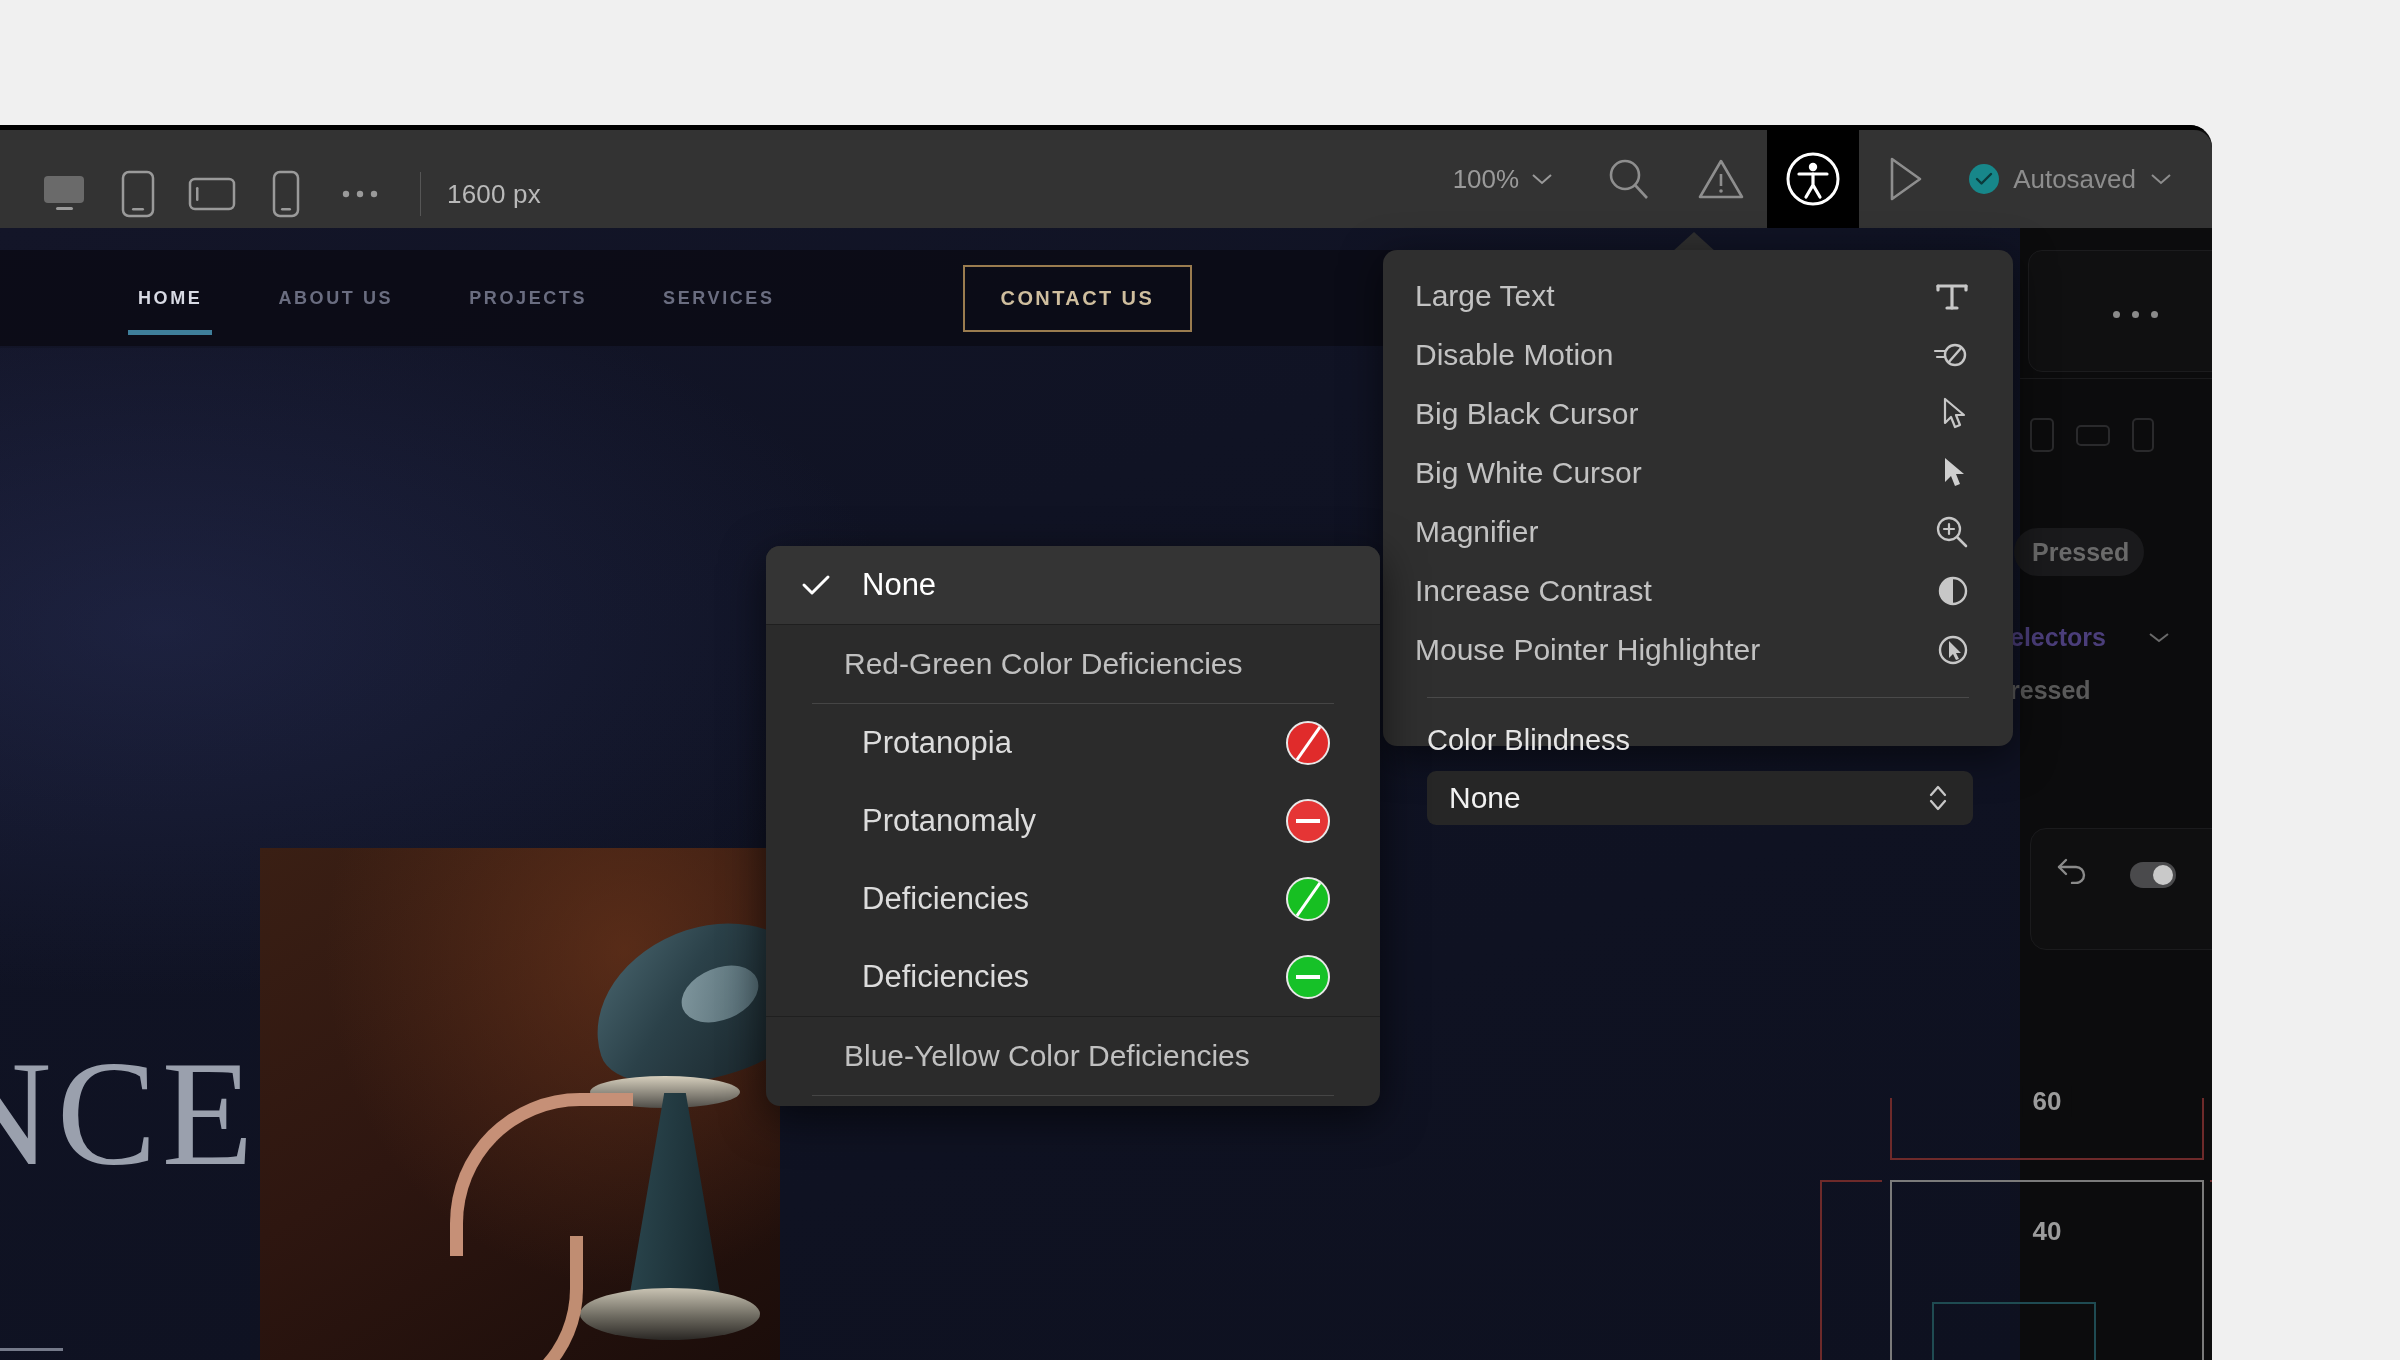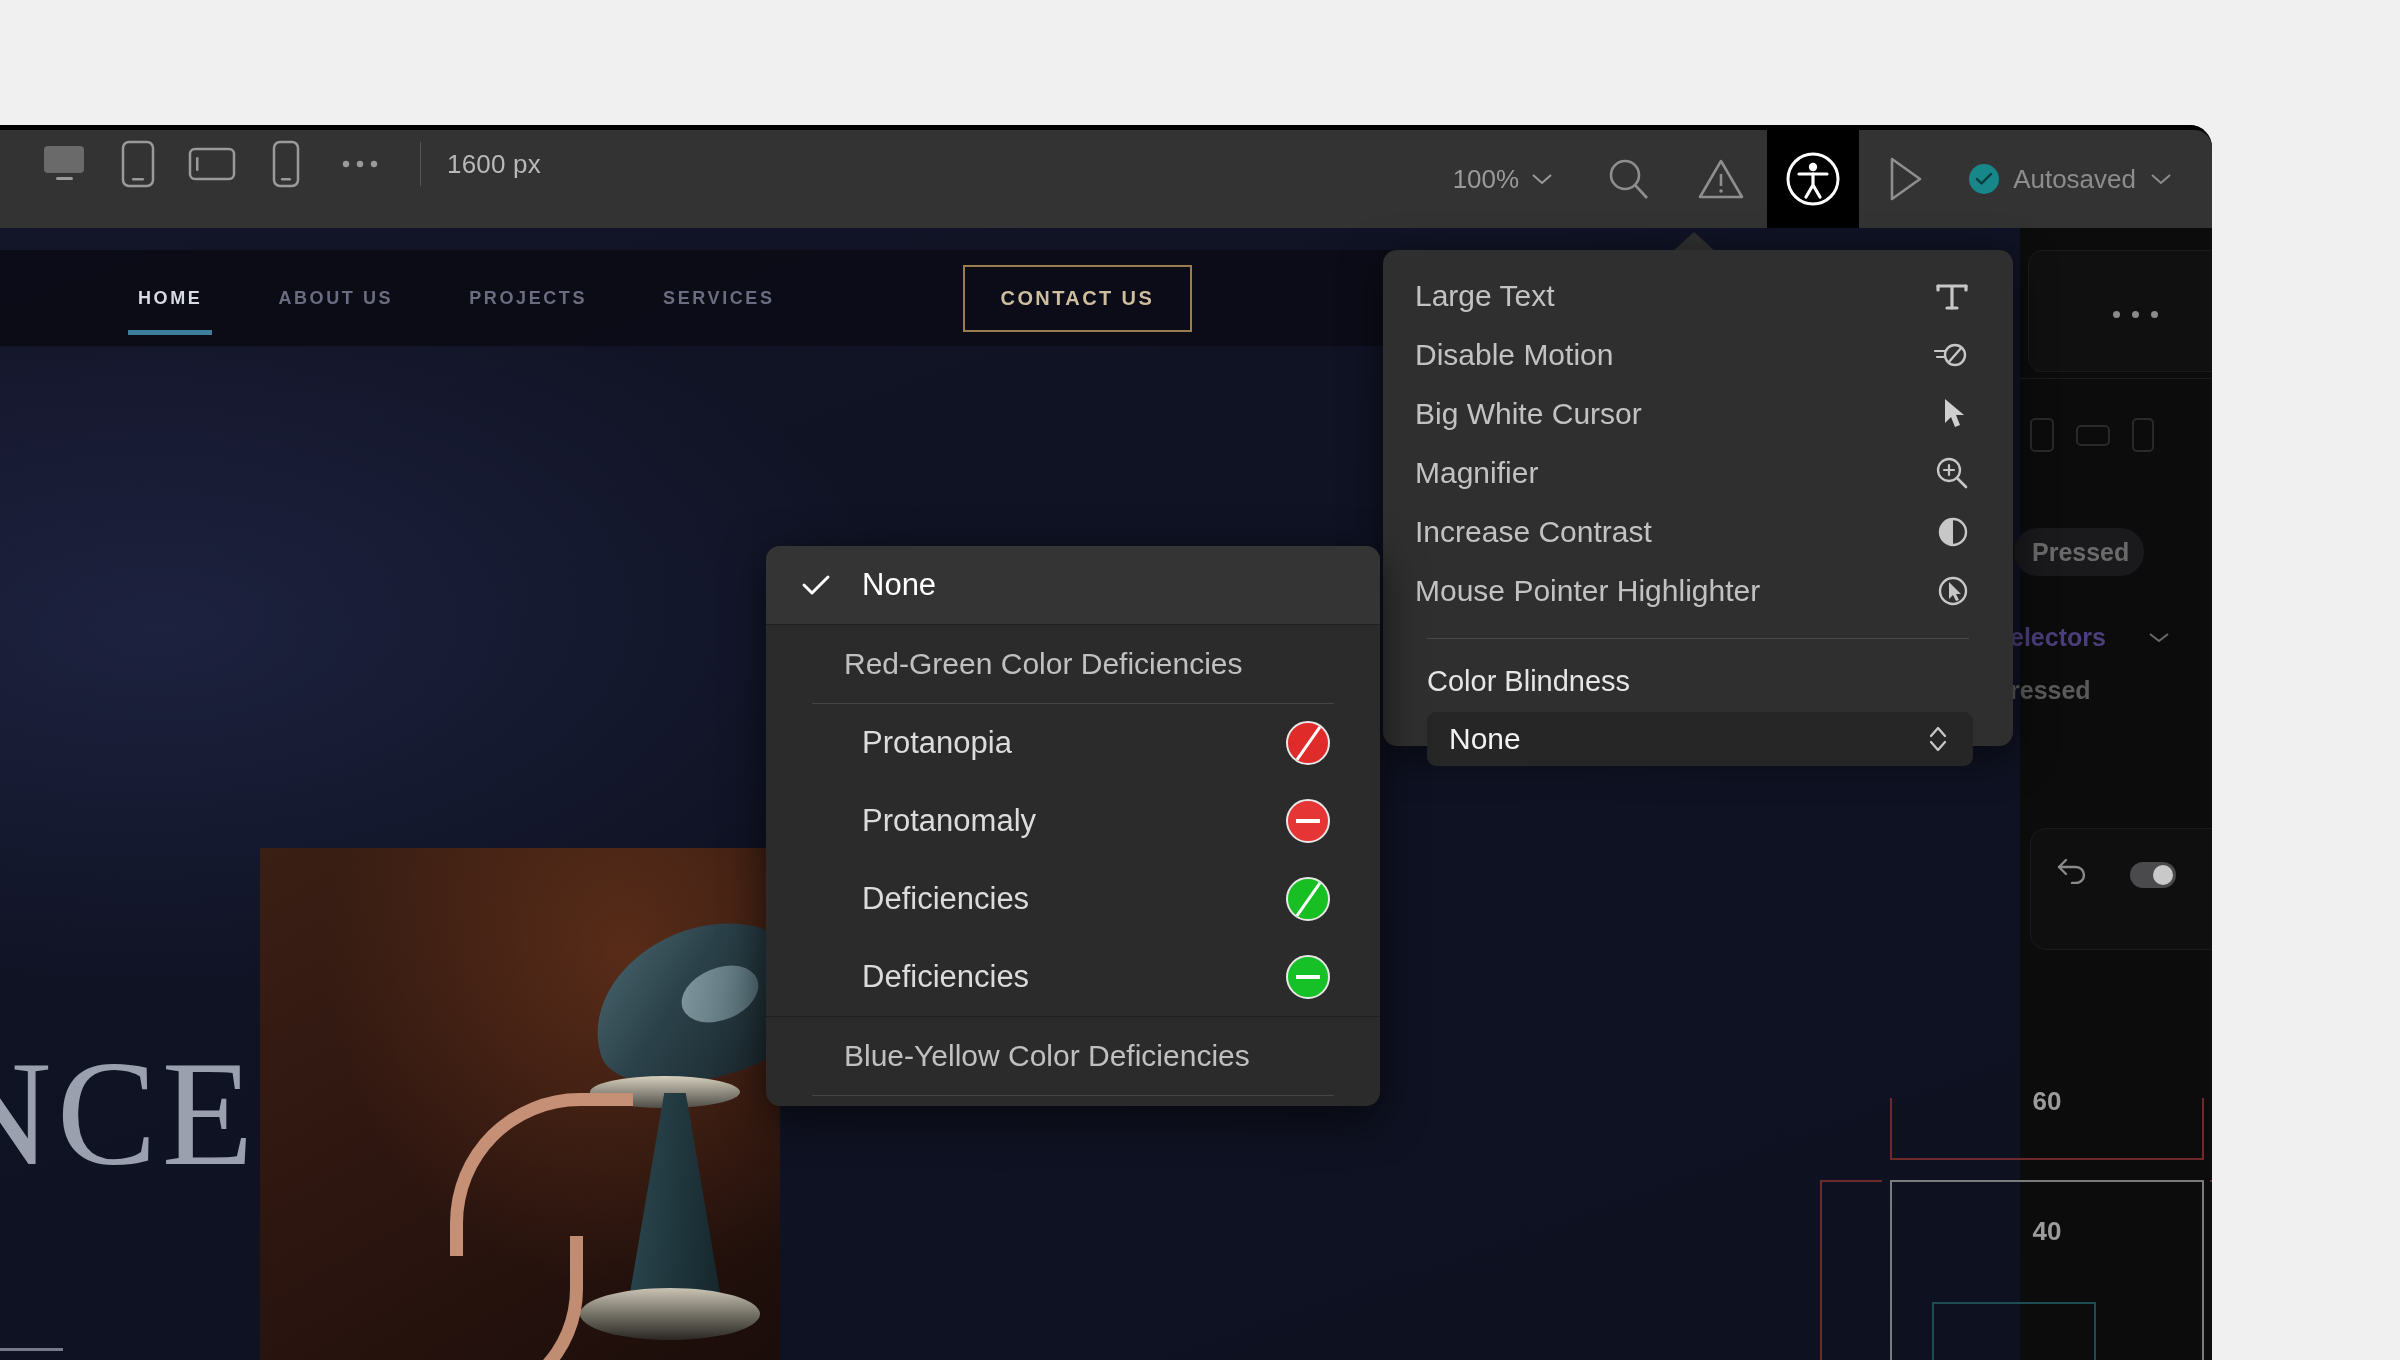--- a/index.html
+++ b/index.html
@@ -18,21 +18,21 @@
     border-top-right-radius:22px;
     overflow:hidden;
   }
   .win-topstrip{position:absolute;left:0;top:0;width:100%;height:5px;background:#000;}
 
   
   .toolbar{
     position:absolute;left:0;top:5px;width:2212px;height:98px;
     background:#333333;
     border-top-right-radius:18px;
-    display:flex;align-items:flex-start;
+    display:flex;align-items:flex-end;
   }
   .tb-left{display:flex;align-items:center;padding-left:30px;gap:6px;}
   .tb-btn{
     width:68px;height:68px;display:flex;align-items:center;justify-content:center;
     border-radius:6px;
   }
   .tb-sep{width:1px;height:44px;background:#565656;margin:0 20px;}
   .tb-size{color:#b9b9b9;font-size:26px;letter-spacing:.2px;}
   .tb-spacer{flex:1;}
   .tb-right{display:flex;align-items:center;height:98px;}
@@ -438,20 +438,26 @@
     <div class="a11y-row">
       <span class="lbl">Disable Motion</span>
       <svg width="36" height="32" viewBox="0 0 36 32">
         <circle cx="22" cy="16" r="10" fill="none" stroke="#c7c7c7" stroke-width="2.4"></circle>
         <line x1="15" y1="24" x2="29" y2="8" stroke="#c7c7c7" stroke-width="2.4"></line>
         <line x1="2" y1="12" x2="12" y2="12" stroke="#c7c7c7" stroke-width="2.2" stroke-linecap="round"></line>
         <line x1="4" y1="18" x2="11" y2="18" stroke="#c7c7c7" stroke-width="2.2" stroke-linecap="round"></line>
       </svg>
     </div>
 
+    <div class="a11y-row">
+      <span class="lbl">Big Black Cursor</span>
+      <svg width="28" height="34" viewBox="0 0 28 34">
+        <path d="M4 2 L4 26 L10 20 L14 30 L19 28 L15 18 L23 18 Z" fill="none" stroke="#c7c7c7" stroke-width="2.2" stroke-linejoin="round"></path>
+      </svg>
+    </div>
 
     <div class="a11y-row">
       <span class="lbl">Big White Cursor</span>
       <svg width="28" height="34" viewBox="0 0 28 34">
         <path d="M4 2 L4 26 L10 20 L14 30 L19 28 L15 18 L23 18 Z" fill="#cfcfcf"></path>
       </svg>
     </div>
 
     <div class="a11y-row">
       <span class="lbl">Magnifier</span>

